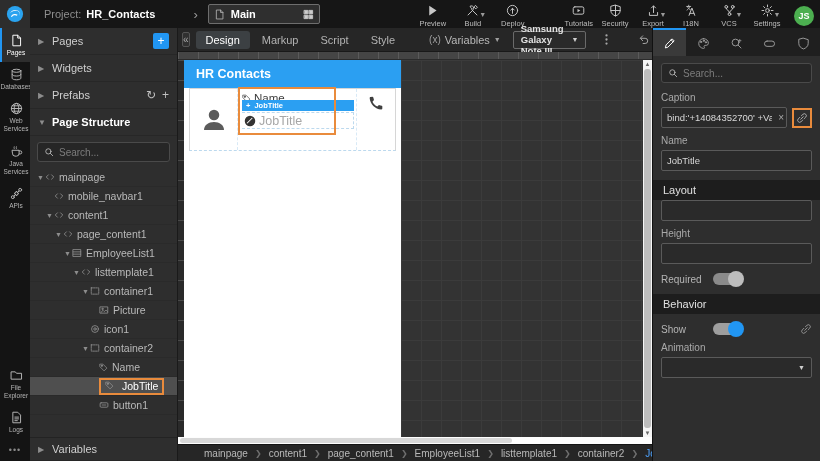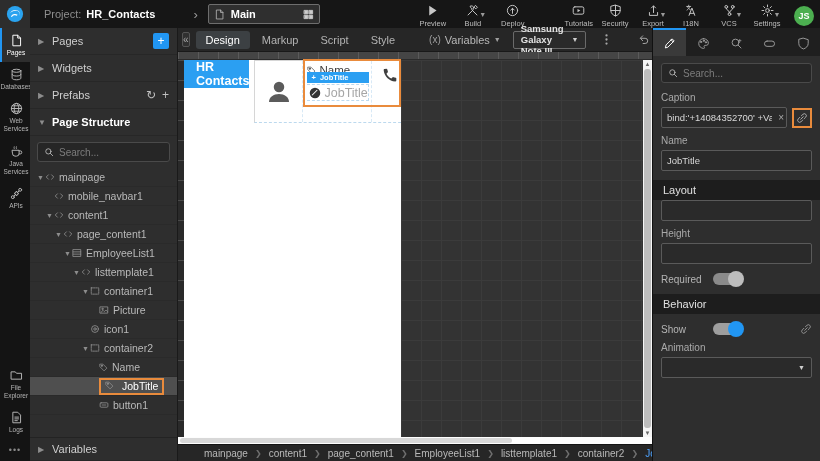--- a/index.html
+++ b/index.html
@@ -82,21 +82,21 @@
   #kebab { margin-left:8px; cursor:pointer; }
   .tb-sep { width:1px; height:16px; background:#474747; margin:0 6px; }
   .tb-icon { color:#a8a8a8; cursor:pointer; padding:0 4px; }
 
   #canvas-wrap { flex:1; display:flex; flex-direction:column; min-height:0; position:relative; }
   #hruler { height:8px; background:#454545; border-bottom:1px solid #2b2b2b; flex:0 0 8px;
     background-image:repeating-linear-gradient(90deg,#5a5a5a 0 1px,transparent 1px 20px); }
   #canvas-body { flex:1; display:flex; min-height:0; }
   #vruler { width:6px; background:#2a2a2a; flex:0 0 6px;
     background-image:repeating-linear-gradient(#4a4a4a 0 1px,transparent 1px 20px); }
-  #phone { width:217px; flex:0 0 217px; background:#fff; display:flex; flex-direction:row; }
+  #phone { width:217px; flex:0 0 217px; background:#fff; display:flex; flex-direction:column; }
   #phone-header { height:28px; background:#2b9ff2; color:#fff; font-weight:bold; font-size:12.5px;
     display:flex; align-items:center; padding-left:12px; flex:0 0 28px; }
   #list-item { margin:0 5px; border:1px solid #d6d6d6; border-bottom:1px dashed #bcd9ee; height:63px; display:flex; }
   .cell-avatar { width:48px; border-right:1px dashed #d8e9f6; display:flex; align-items:center; justify-content:center; }
   .cell-labels { flex:1; position:relative; padding:3px 2px 0 4px; border-right:1px dashed #d8e9f6; }
   .cell-phone { width:38px; display:flex; align-items:flex-start; justify-content:center; padding-top:6px; }
   .name-line { font-size:11.5px; color:#3c3c3c; display:flex; align-items:center; gap:3px; height:12px; overflow:hidden; }
   .sel-bar { margin-top:-4px; height:11px; background:#2b9ff2; color:#fff; font-size:7.5px; font-weight:bold;
     display:flex; align-items:center; gap:4px; padding:0 4px; position:relative; z-index:2; }
   .jobtitle-line { margin-top:1px; font-size:12.5px; color:#a6a6a6; display:flex; align-items:center; gap:3px;

